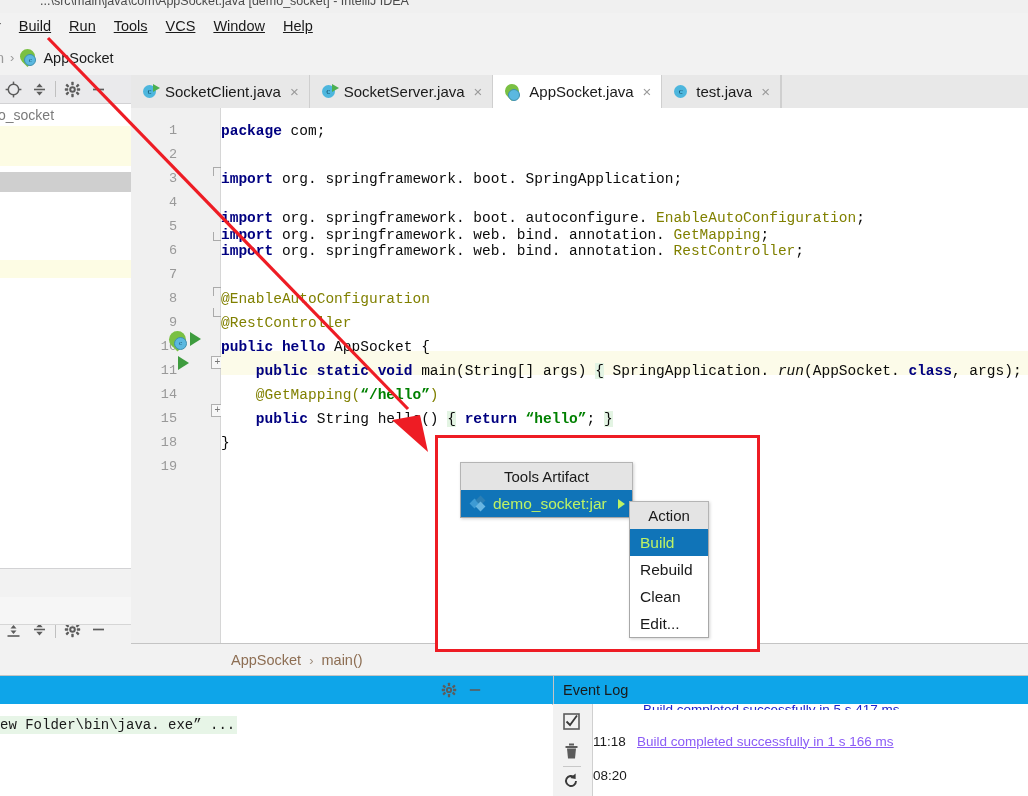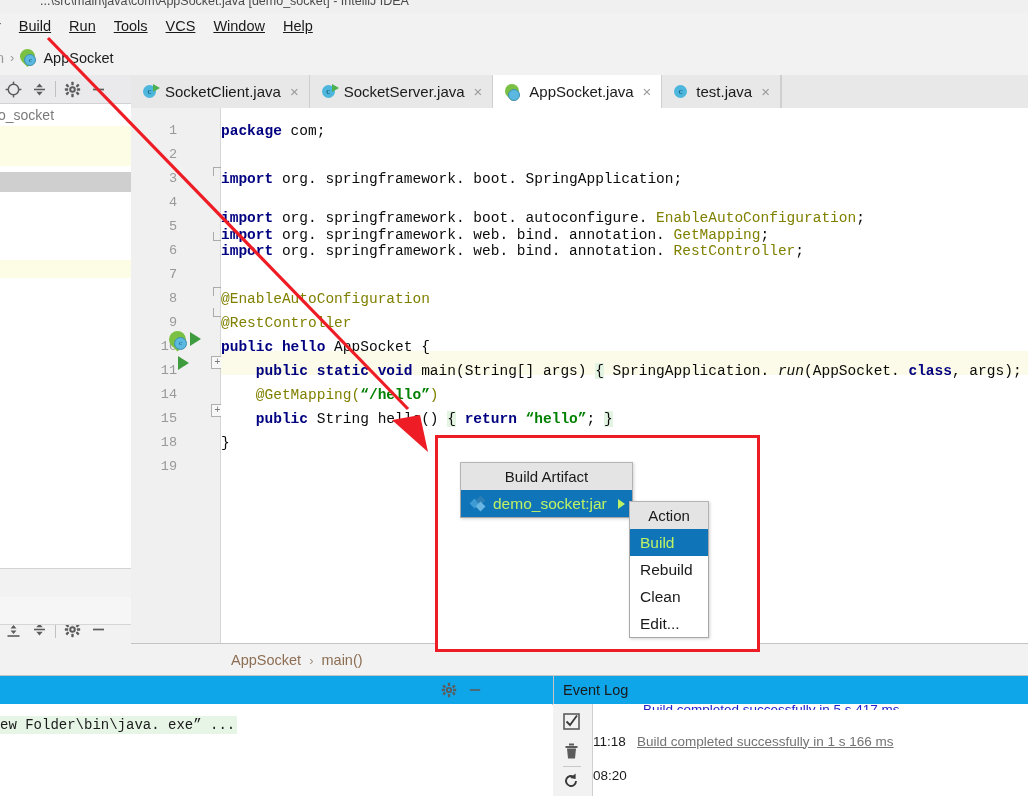--- a/index.html
+++ b/index.html
@@ -214,21 +214,21 @@
     position: absolute; left: 553px; top: 29px; width: 39px; height: 92px;
     background: #f2f2f2; border-right: 1px solid #d0d0d0;
   }
   .el-ico { position: absolute; left: 9px; width: 20px; height: 20px; color: #5c5c5c; }
   .el-list {
     position: absolute; left: 593px; top: 29px; width: 435px; height: 92px;
     background: #ffffff;
   }
   .el-row { position: absolute; left: 0; width: 435px; height: 26px; display: flex; align-items: center; }
   .el-time { width: 44px; font-size: 13.5px; color: #1a1a1a; }
-  .el-link { font-size: 13.5px; color: #737373; text-decoration: underline; white-space: nowrap; text-align: center; }
+  .el-link { font-size: 13.5px; color: #8b5cf6; text-decoration: underline; white-space: nowrap; text-align: center; }
   .el-partial {
     position: absolute; left: 50px; top: -4px; width: 305px; height: 10px;
     overflow: hidden;
   }
   .el-partial .plink { font-size: 13.5px; color: #2222cc; text-decoration: underline; white-space: nowrap; }
 
   
   .redbox {
     position: absolute; border: 3px solid #ee1c24; background: transparent;
   }
@@ -550,21 +550,21 @@
       </div>
       <div class="el-row" style="top:58px;">
         <span class="el-time">08:20</span>
       </div>
     </div>
   </div>
 
   <div class="popup-white" style="left:438px; top:438px; width:319px; height:211px;"></div>
 
   <div class="menu-pop" style="left:460px; top:462px; width:171px;">
-    <div class="pop-title" style="margin:-1px; width:171px;">Build Artifact</div>
+    <div class="pop-title" style="margin:-1px; width:171px;">Tools Artifact</div>
     <div class="pop-item selected">
       <span class="artifact-icon">
           <i class="a"></i>
           <i class="b"></i>
           <i class="c"></i>
         </span>
       <span>demo_socket:jar</span>
       <span class="submenu-arrow"></span>
     </div>
   </div>

